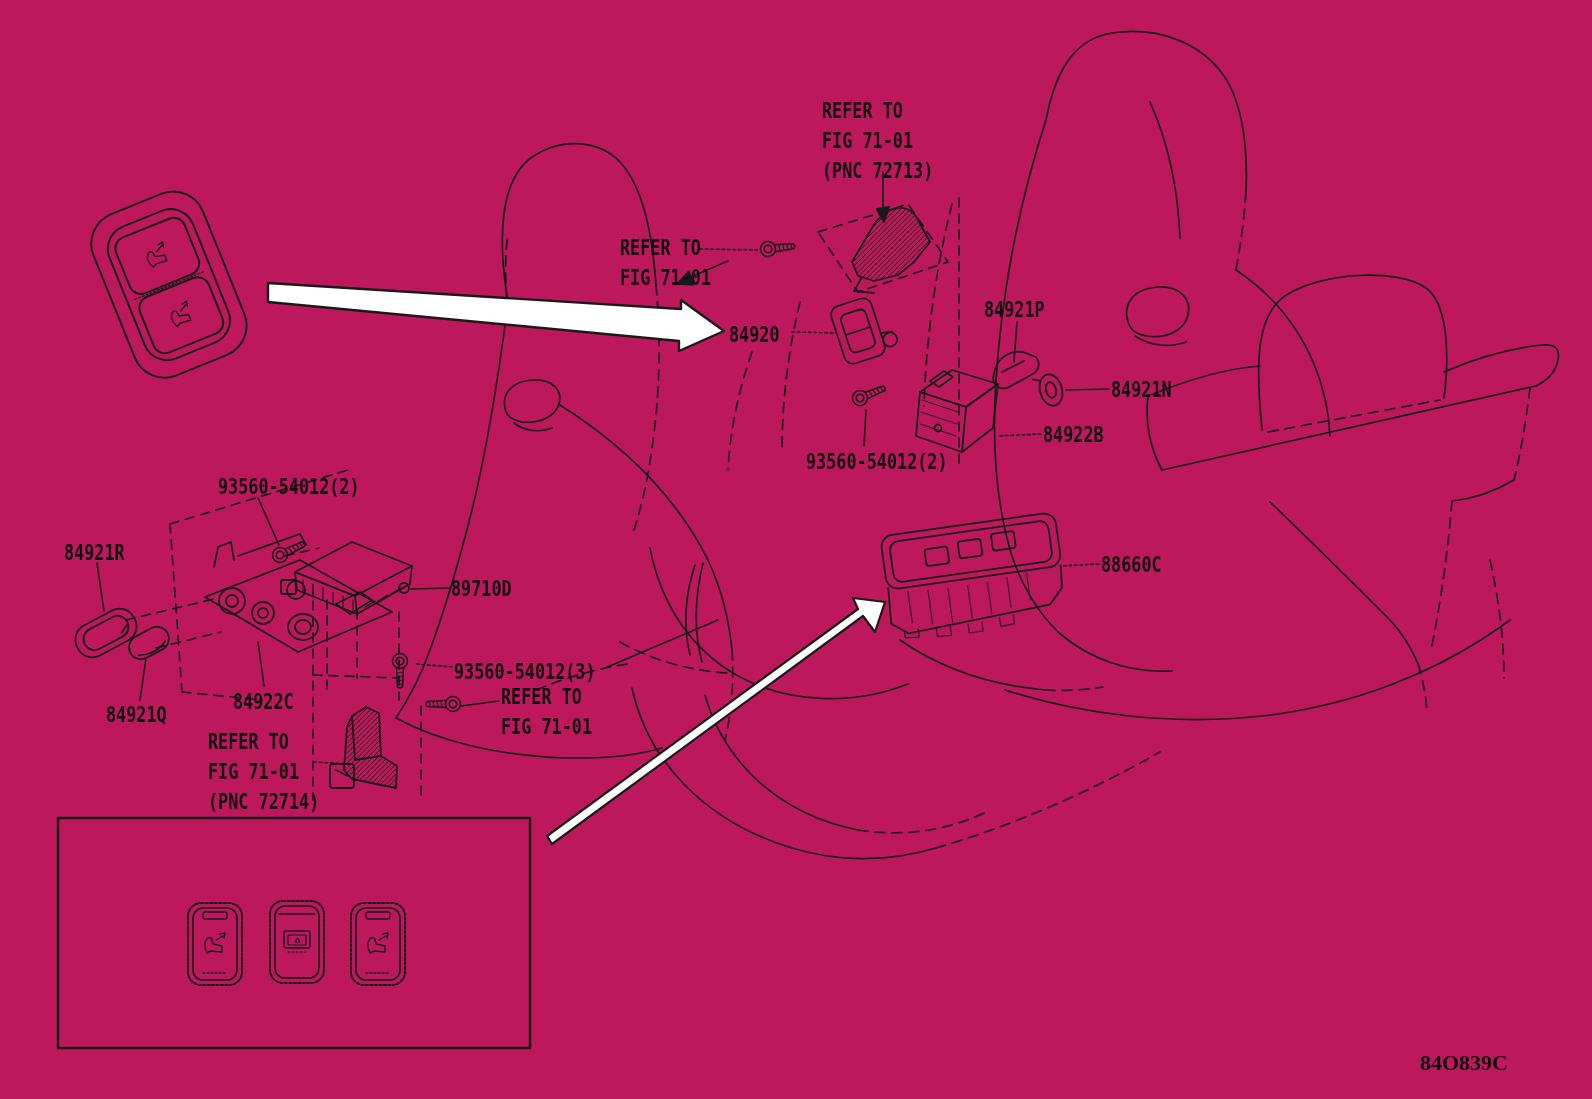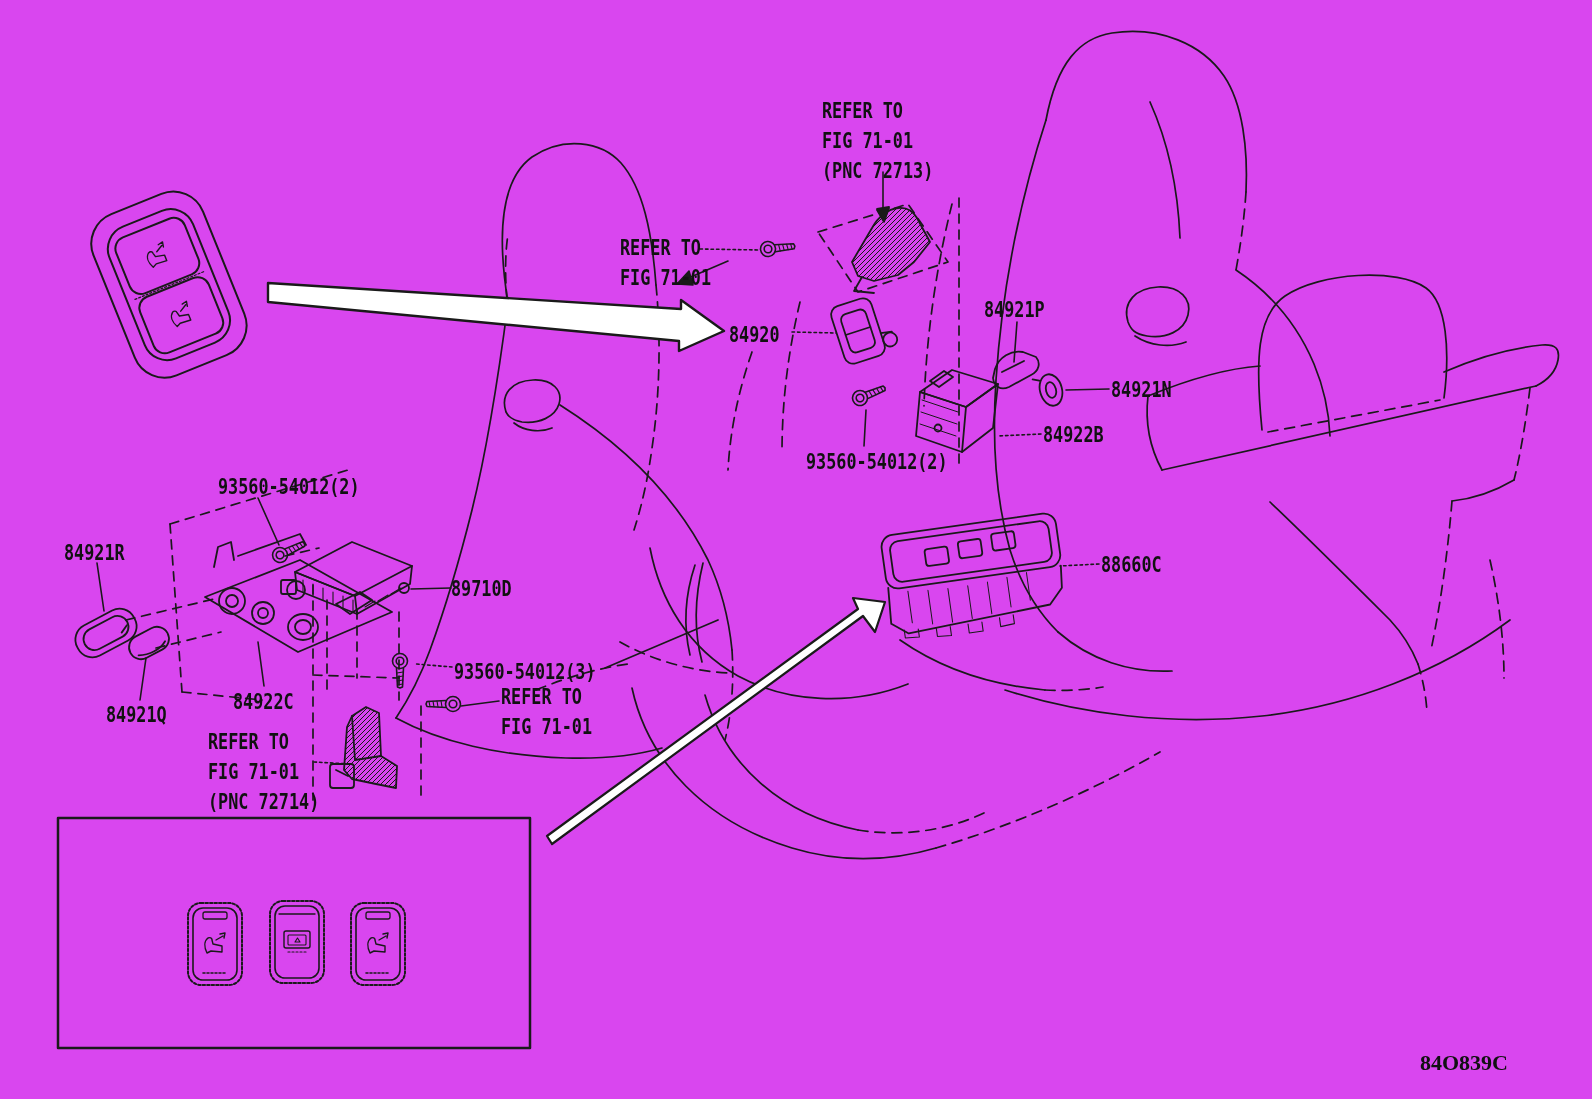--- a/index.html
+++ b/index.html
@@ -1,16 +1,16 @@
 <!DOCTYPE html>
 <html><head>
 <meta charset="utf-8">
 <style>
   html,body{margin:0;padding:0;background:#fff;}
-  #stage{position:relative;width:1592px;height:1099px;background:#d946ef;overflow:hidden;
+  #stage{position:relative;width:1592px;height:1099px;background:#be185d;overflow:hidden;
          font-family:"DejaVu Sans Mono",monospace;}
   #art{position:absolute;left:0;top:0;}
   .lbl{position:absolute;color:#111;font:700 21px "DejaVu Sans Mono",monospace;
        line-height:30px;white-space:pre-line;transform:scaleX(0.8);transform-origin:0 0;}
   .code{position:absolute;color:#111;font:700 22px "Liberation Serif",serif;}
   svg path, svg rect, svg circle, svg ellipse, svg line, svg polyline{vector-effect:none;}
 </style>
 </head>
 <body>
 

